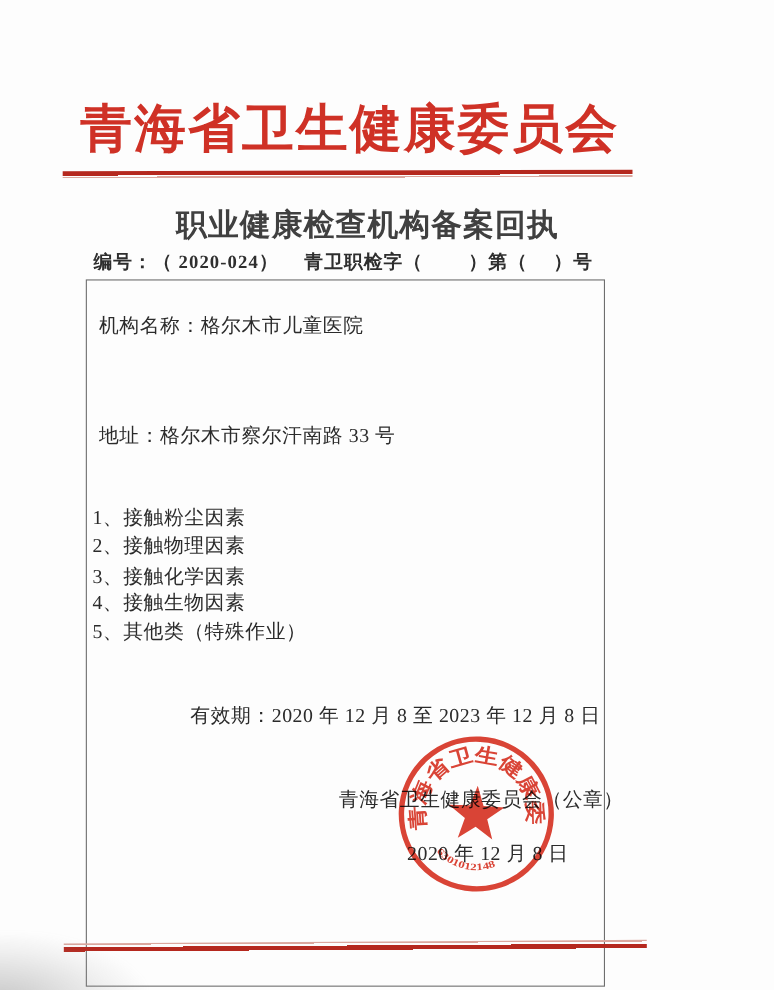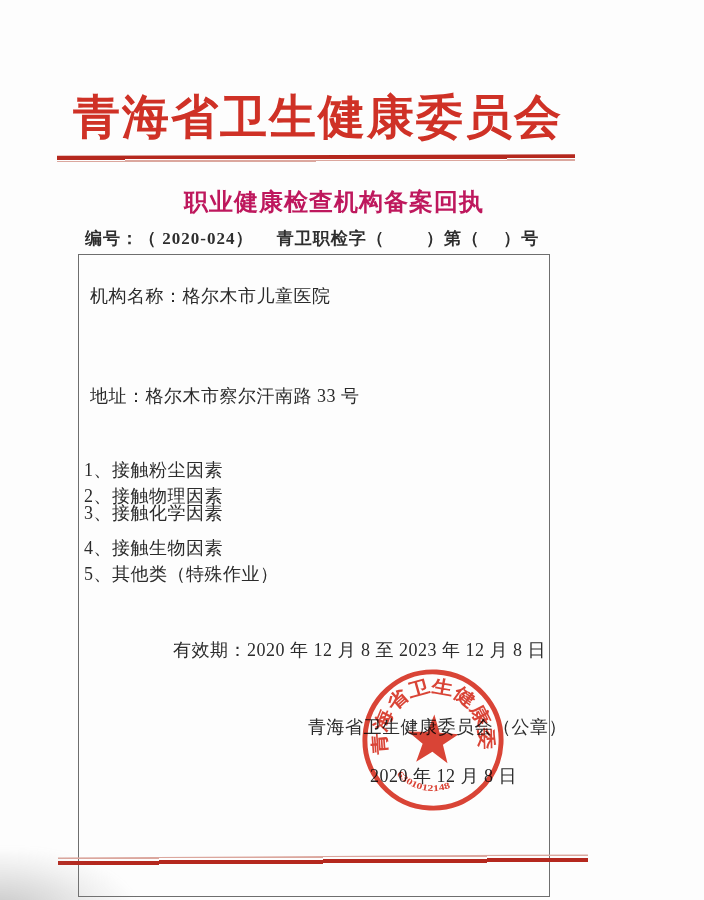--- a/index.html
+++ b/index.html
@@ -49,24 +49,24 @@
     background: linear-gradient(#dba79e 0, #dba79e 1.5px, transparent 1.5px, transparent 3.5px, #b5281e 3.5px, #b5281e 7.5px, transparent 7.5px);
     transform: rotate(-0.35deg);
   }
 
   .doc-title {
     position: absolute;
     top: 186px;
     left: 0;
     width: 668px;
     text-align: center;
-    font-size: 24px;
+    font-size: 28px;
     font-weight: bold;
     letter-spacing: 1px;
-    color: #be185d;
+    color: #404040;
     white-space: nowrap;
   }
 
   .serial-line {
     position: absolute;
     top: 227px;
     left: 85px;
     font-size: 17px;
     color: #2e2e2e;
     white-space: pre;
@@ -90,21 +90,21 @@
     color: #2b2b2b;
     white-space: pre;
     letter-spacing: 0.5px;
   }
   .r-institution { top: 29px;  padding-left: 11px; }
   .r-legalrep    { top: 74px;  padding-left: 11px; }
   .r-address     { top: 129px; padding-left: 11px; }
   .r-catheading  { top: 176px; padding-left: 8px;  }
   .r-item0 { top: 203px; padding-left: 5px; }
   .r-item1 { top: 229px; padding-left: 5px; font-family: Liberation Serif, serif; }
-  .r-item2 { top: 246px; padding-left: 5px; }
+  .r-item2 { top: 257px; padding-left: 5px; }
   .r-item3 { top: 281px; padding-left: 5px; }
   .r-item4 { top: 307px; padding-left: 5px; }
   .r-validity { top: 383px; padding-left: 94px; font-size: 19px; }
   .r-issuer   { top: 460px; padding-left: 229px; font-size: 18.5px; }
   .r-date     { top: 509px; padding-left: 291px; font-size: 19px; letter-spacing: 2px; }
 
   
   .seal {
     position: absolute;
     top: 666px;

